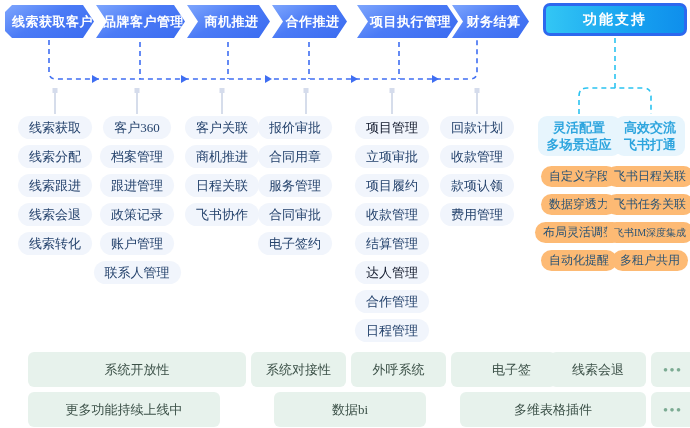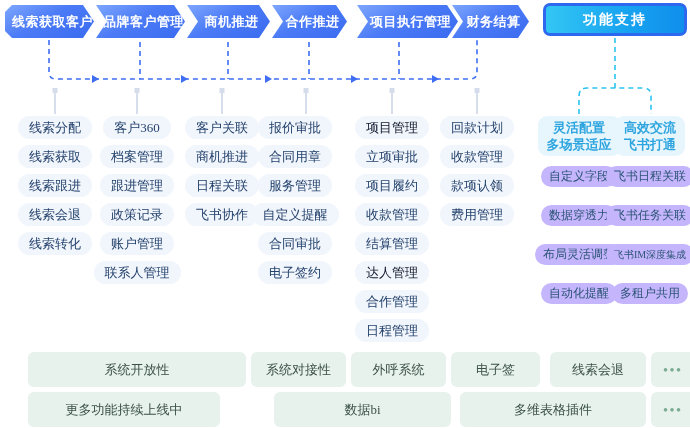--- a/index.html
+++ b/index.html
@@ -25,22 +25,22 @@
   .col{position:absolute;top:116px;width:120px;display:flex;flex-direction:column;align-items:center;z-index:1;}
   .pill{background:#f1f5fc;color:#24426c;border-radius:13px;font-size:13px;height:23px;line-height:23px;
         padding:0 11px;margin-bottom:6px;white-space:nowrap;}
   .pill.hl{color:#0f172a;}
   .pill.small{font-size:11px;height:21px;line-height:21px;margin-top:1px;}
 
   
   .sgroup{position:absolute;top:116px;width:76px;display:flex;flex-direction:column;align-items:center;z-index:1;}
   .shead{background:#e7f5fd;color:#2ea5de;border-radius:9px;padding:3px 9px;text-align:center;
          font-size:13px;font-weight:bold;line-height:17px;margin-bottom:10px;white-space:nowrap;}
-  .sitem{background:#c4b5fd;color:#2c5474;border-radius:11px;font-size:12px;height:21px;line-height:21px;
-         padding:0 8px;margin-bottom:18px;white-space:nowrap;}
+  .sitem{background:#fdba74;color:#2c5474;border-radius:11px;font-size:12px;height:21px;line-height:21px;
+         padding:0 8px;margin-bottom:7px;white-space:nowrap;}
   .sitem.tiny{font-size:10px;}
 
   
   .bbox{position:absolute;height:35px;background:#e7f2ec;border-radius:6px;z-index:1;
         display:flex;align-items:center;justify-content:center;color:#3c5148;font-size:13px;white-space:nowrap;margin-left:8px;}
   .bbox.dots{color:#7cab93;font-weight:bold;letter-spacing:2px;font-size:13px;}
 </style>
 </head>
 <body>
 
@@ -103,22 +103,22 @@
   <div class="chev" style="left:357px;width:101px;text-align:right;">
       <span>项目执行管理</span>
     </div>
   <div class="chev" style="left:452px;width:77px;">
       <span>财务结算</span>
     </div>
 
   <div class="support-btn">功能支持</div>
 
   <div class="col" style="left:-5px;">
+    <div class="pill">线索获取</div>
     <div class="pill">线索分配</div>
-    <div class="pill">线索获取</div>
     <div class="pill">线索跟进</div>
     <div class="pill">线索会退</div>
     <div class="pill">线索转化</div>
   </div>
   <div class="col" style="left:77px;">
     <div class="pill">客户360</div>
     <div class="pill">档案管理</div>
     <div class="pill">跟进管理</div>
     <div class="pill">政策记录</div>
     <div class="pill">账户管理</div>
@@ -127,21 +127,20 @@
   <div class="col" style="left:162px;">
     <div class="pill">客户关联</div>
     <div class="pill">商机推进</div>
     <div class="pill">日程关联</div>
     <div class="pill">飞书协作</div>
   </div>
   <div class="col" style="left:235px;">
     <div class="pill">报价审批</div>
     <div class="pill">合同用章</div>
     <div class="pill">服务管理</div>
-    <div class="pill">自定义提醒</div>
     <div class="pill">合同审批</div>
     <div class="pill">电子签约</div>
   </div>
   <div class="col" style="left:332px;">
     <div class="pill hl">项目管理</div>
     <div class="pill">立项审批</div>
     <div class="pill">项目履约</div>
     <div class="pill">收款管理</div>
     <div class="pill">结算管理</div>
     <div class="pill hl">达人管理</div>
@@ -172,22 +171,22 @@
     </div>
     <div class="sitem">飞书日程关联</div>
     <div class="sitem">飞书任务关联</div>
     <div class="sitem tiny">飞书IM深度集成</div>
     <div class="sitem">多租户共用</div>
   </div>
 
   <div class="bbox" style="left:20px;top:352px;width:218px;">系统开放性</div>
   <div class="bbox" style="left:243px;top:352px;width:95px;">系统对接性</div>
   <div class="bbox" style="left:343px;top:352px;width:95px;">外呼系统</div>
-  <div class="bbox" style="left:443px;top:352px;width:89px;">电子签</div>
+  <div class="bbox" style="left:443px;top:352px;width:89px;padding-left:16px;">电子签</div>
   <div class="bbox" style="left:542px;top:352px;width:96px;">线索会退</div>
   <div class="bbox dots" style="left:643px;top:352px;width:44px;">•••</div>
 
   <div class="bbox" style="left:20px;top:392px;width:192px;">更多功能持续上线中</div>
-  <div class="bbox" style="left:266px;top:392px;width:177px;">数据bi</div>
+  <div class="bbox" style="left:266px;top:392px;width:152px;">数据bi</div>
   <div class="bbox" style="left:452px;top:392px;width:186px;">多维表格插件</div>
   <div class="bbox dots" style="left:643px;top:392px;width:44px;">•••</div>
 
 </div>
 
 </body></html>

